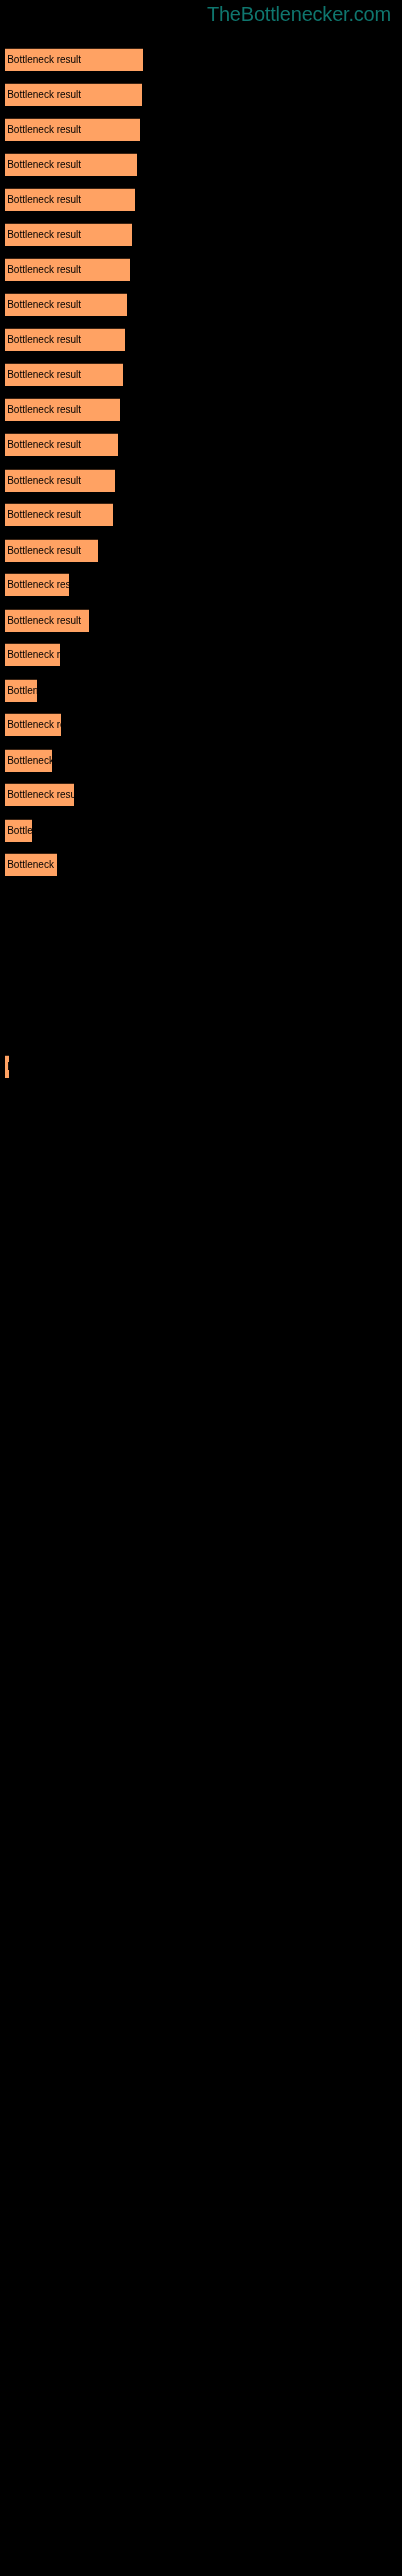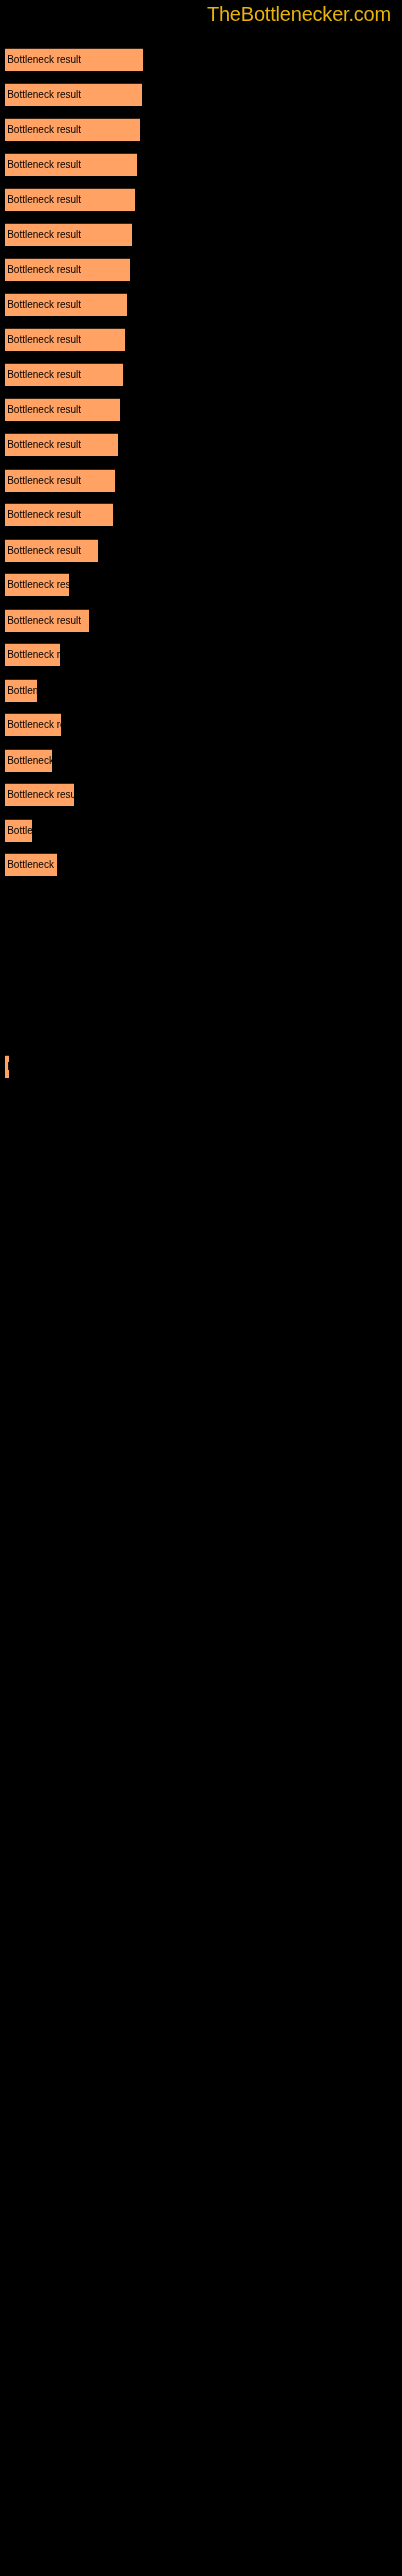--- a/index.html
+++ b/index.html
@@ -24,21 +24,21 @@
     background: #000000;
   }
 
   .site-title {
     position: absolute;
     right: 12px;
     top: 1.6px;
     font-family: "Liberation Sans", sans-serif;
     font-size: 20px;
     line-height: 24px;
-    color: #eab308;
+    color: #0f766e;
     letter-spacing: -0.2px;
     white-space: nowrap;
     text-align: right;
   }
 
   .bars-layer {
     position: absolute;
     left: 0;
     top: 0;
     width: 375px;

